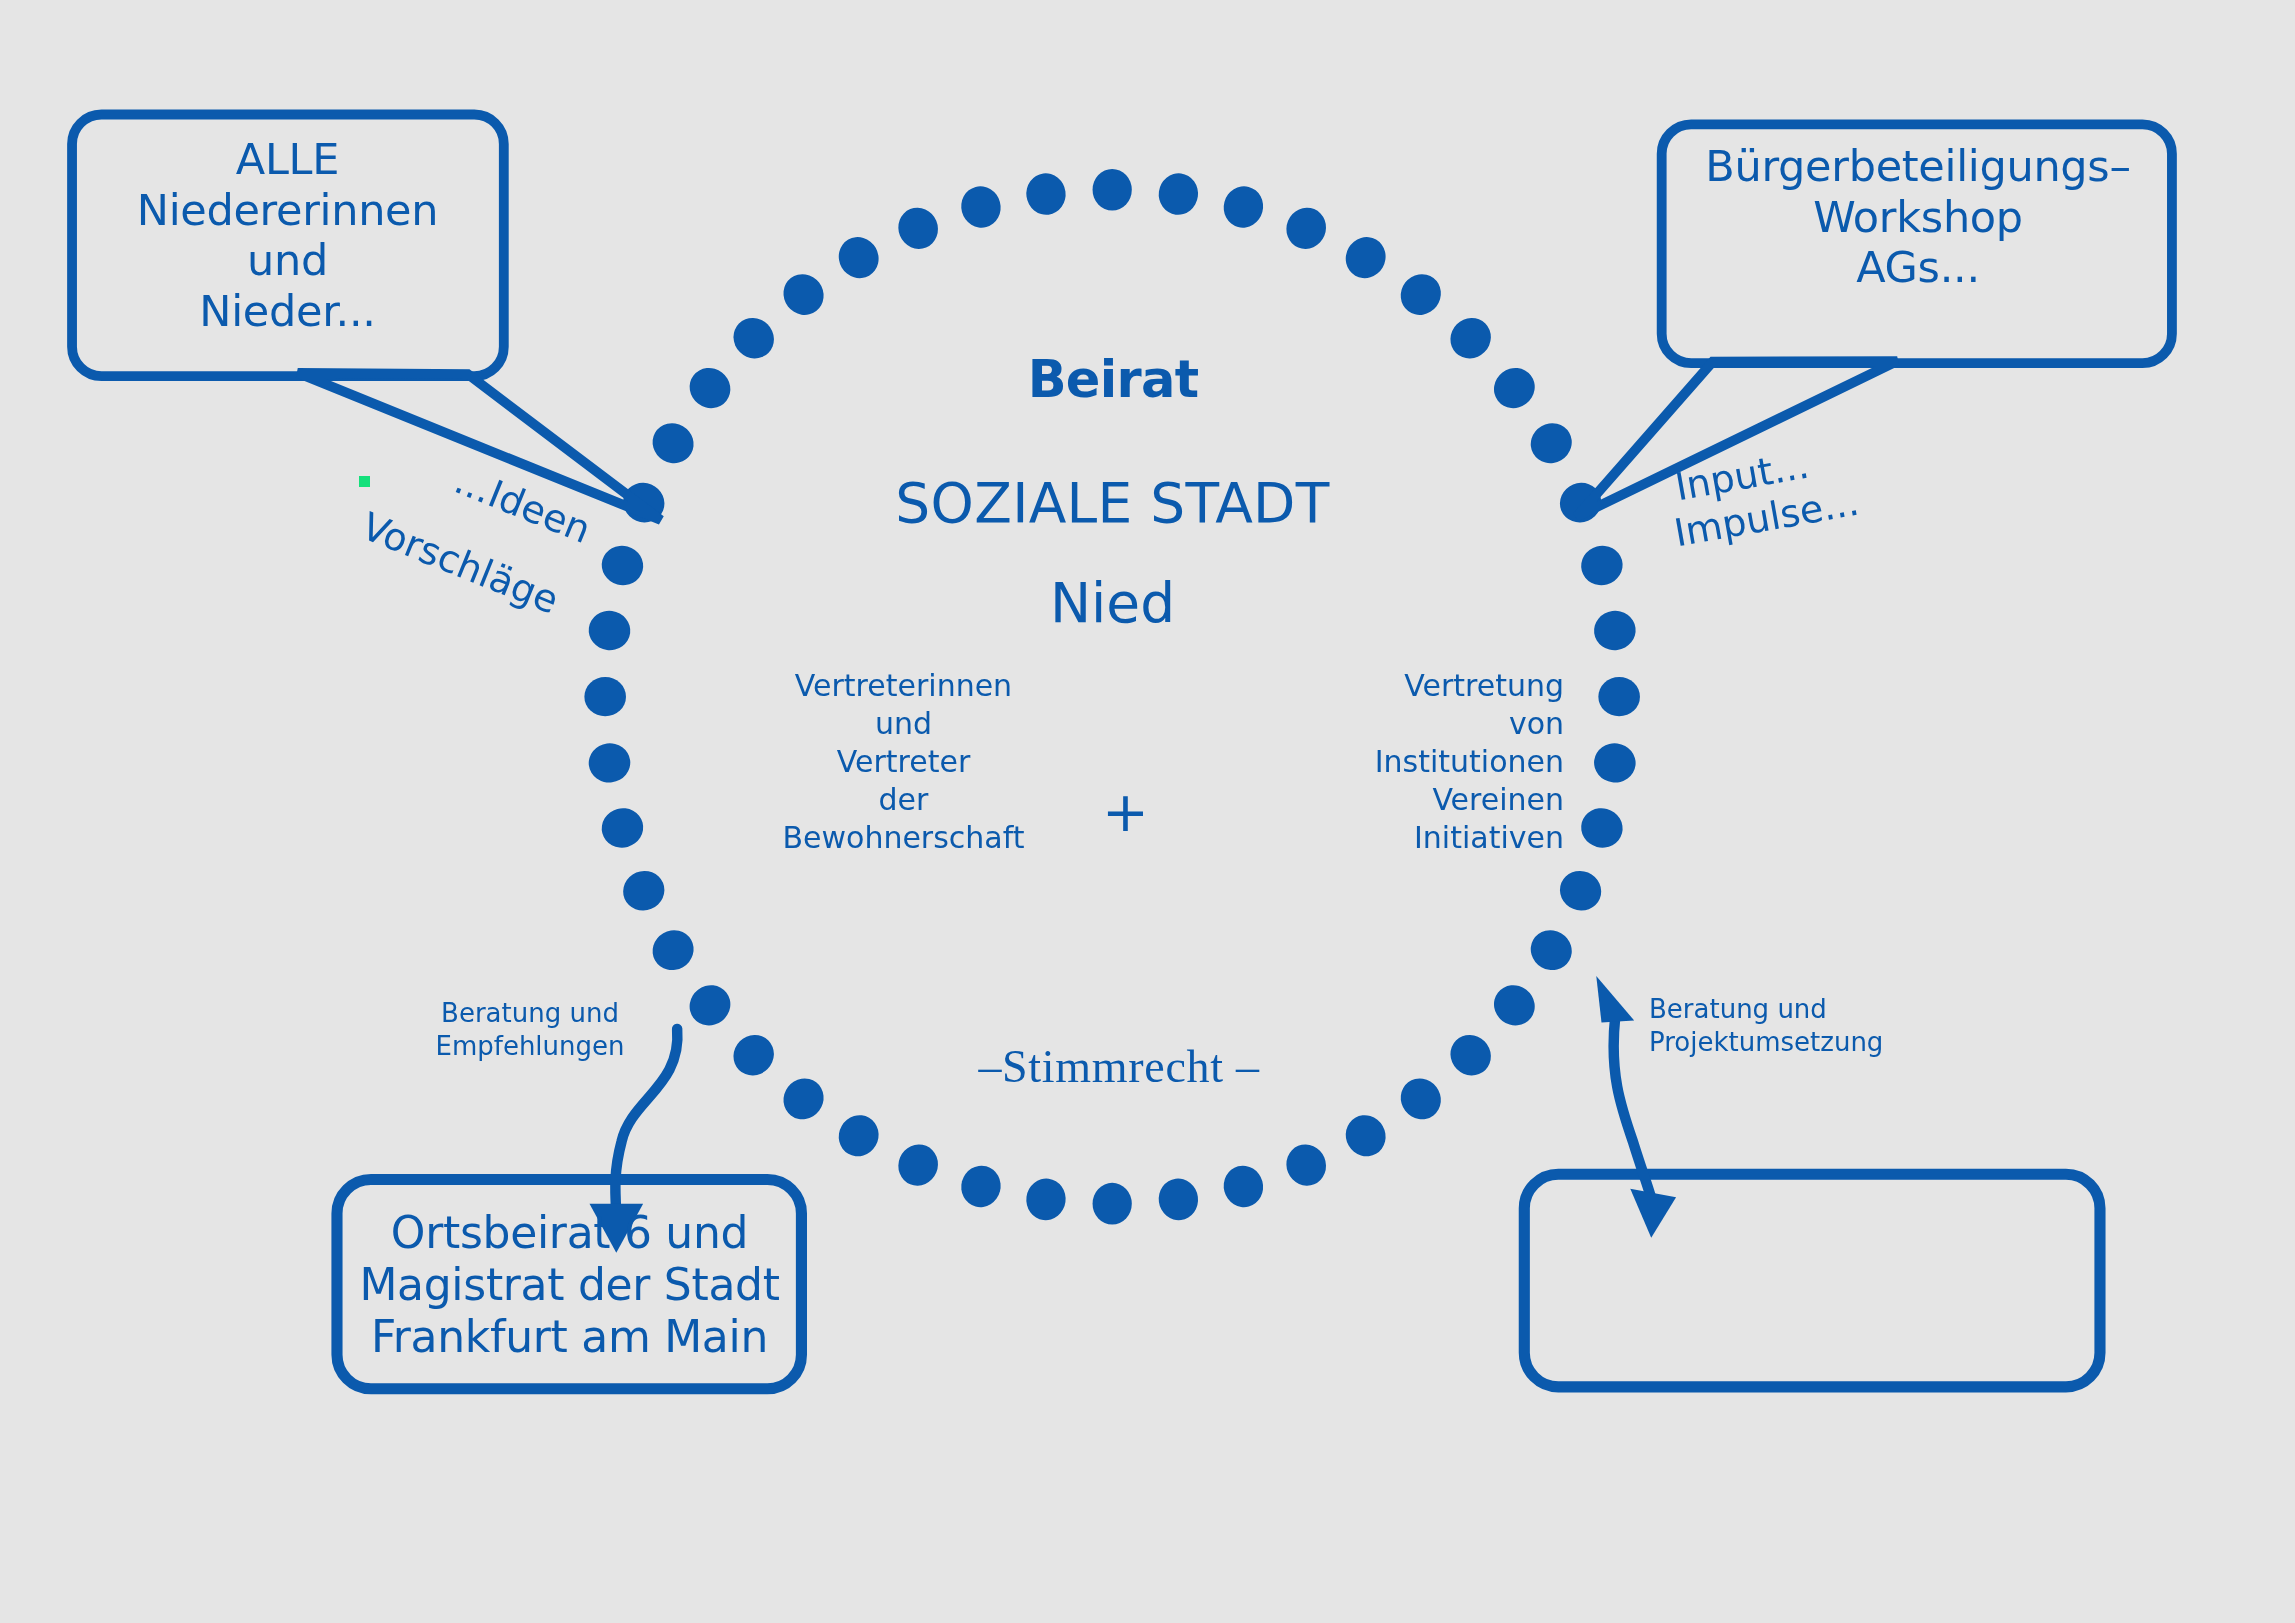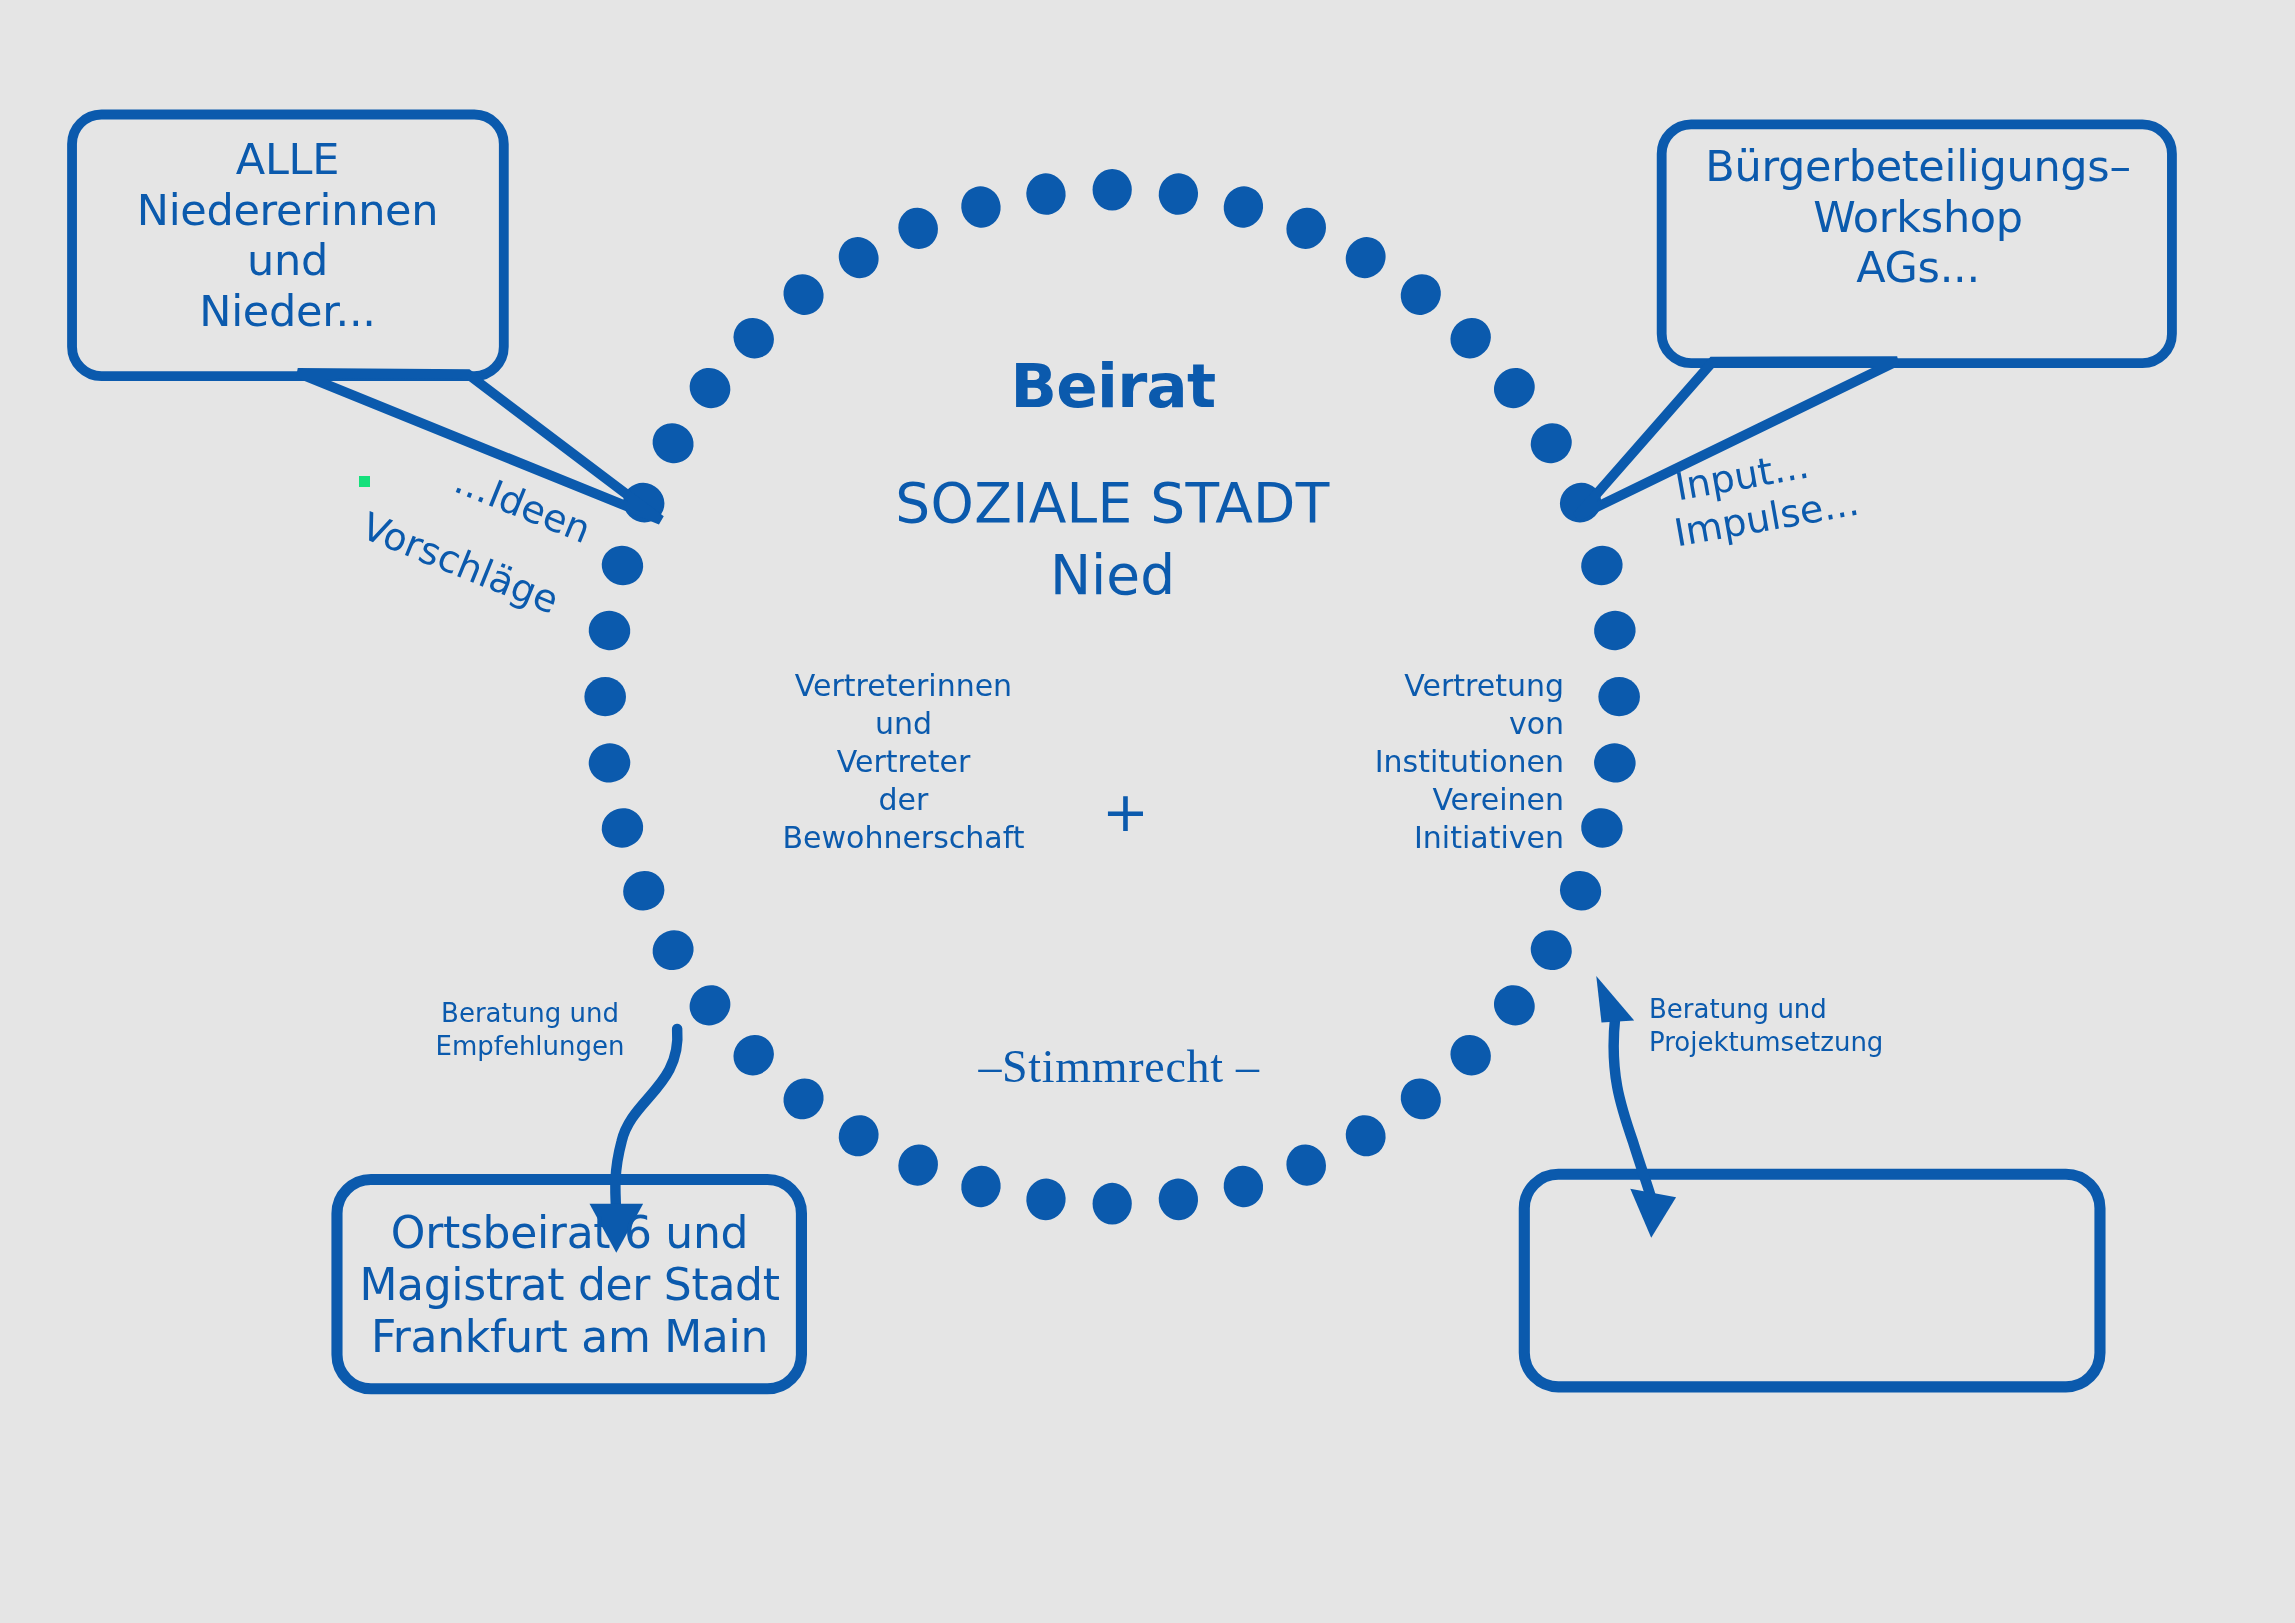--- a/index.html
+++ b/index.html
@@ -46,32 +46,33 @@
     letter-spacing: -0.3px;
   }
 
   .box-text {
     font-size: 44px;
     font-weight: 400;
     letter-spacing: -0.3px;
   }
 
   .core-title {
-    font-size: 61px;
+    font-size: 51px;
     font-weight: 700;
     letter-spacing: -0.7px;
   }
   .core-sub1 {
     font-size: 55px;
     font-weight: 400;
     letter-spacing: 0.3px;
   }
   .core-sub2 {
     font-size: 55px;
     font-weight: 400;
+    margin-top: 28px;
   }
 
   .col-text {
     font-size: 30px;
     font-weight: 400;
     line-height: 1.27;
   }
   .plus-sign {
     font-size: 56px;
     font-weight: 400;

